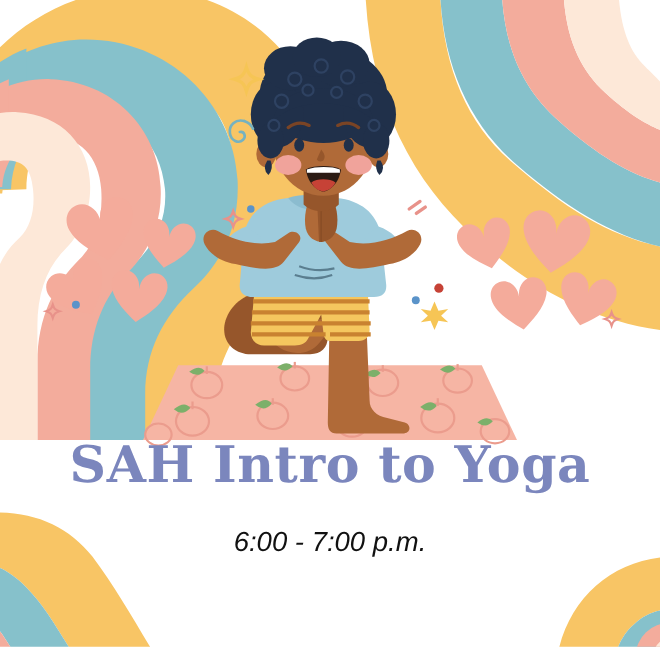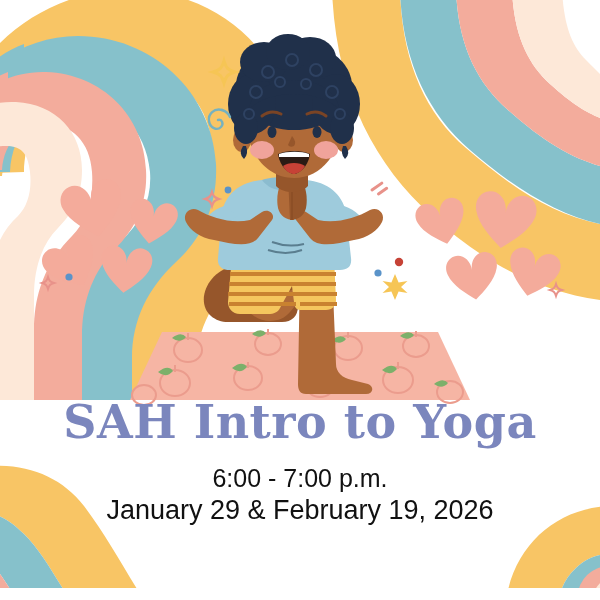--- a/index.html
+++ b/index.html
@@ -30,22 +30,23 @@
     color:#7b86bd;
     font-size:46px;
     line-height:0.98;
     font-weight:700;
     letter-spacing:0.5px;
     margin:0;
     padding:0 30px;
   }
   #title .l2{display:block;}
   #subtitle{
-    margin:0;
+    margin:15px;
     padding-top:18px;
+    font-style:italic;
   }
   #time-line{
     display:block;
     font-size:25px;
     color:#111111;
     line-height:1.22;
     font-weight:400;
   }
   #date-line{
     display:block;
@@ -341,17 +342,16 @@
       <g transform="translate(556,290)">
         <path d="M 0 -6 C 1.2 -2.2 2.2 -1.2 6 0 C 2.2 1.2 1.2 2.2 0 6 C -1.2 2.2 -2.2 1.2 -6 0 C -2.2 -1.2 -1.2 -2.2 0 -6 Z" fill="none" stroke="#e8928a" stroke-width="2"></path>
       </g>
     </svg>
   </div>
 
   <div id="text-block">
     <h1 id="title"><span class="l1">SAH Intro to Yoga</span></h1>
     <p id="subtitle">
       <span id="time-line">6:00 - 7:00 p.m.</span>
-      <span id="date-line">January 29 &amp; February 19, 2026</span>
     </p>
   </div>
 
 </div>
 
 </body></html>

